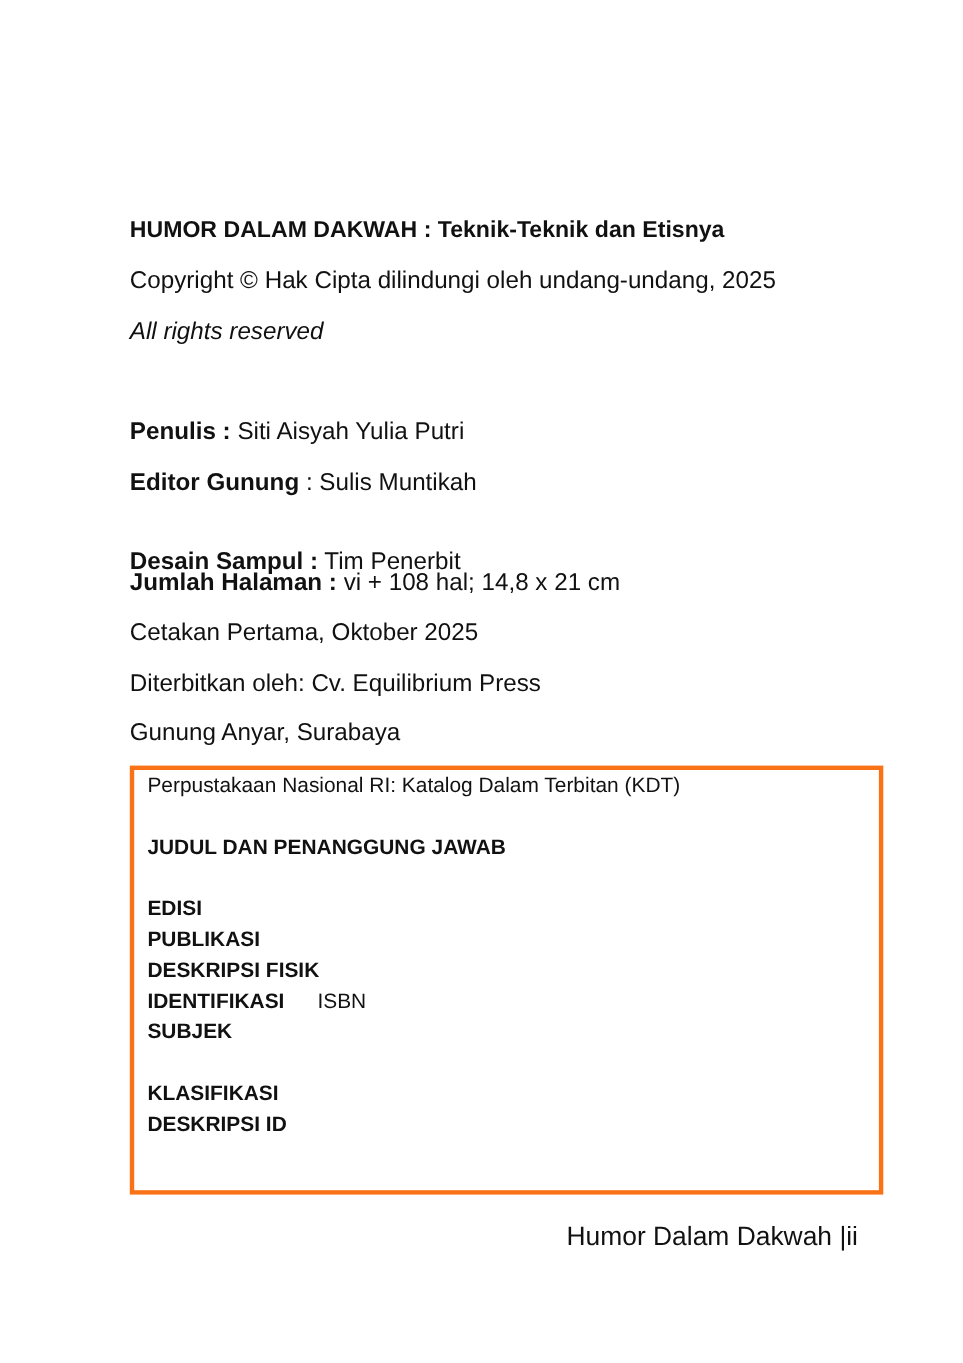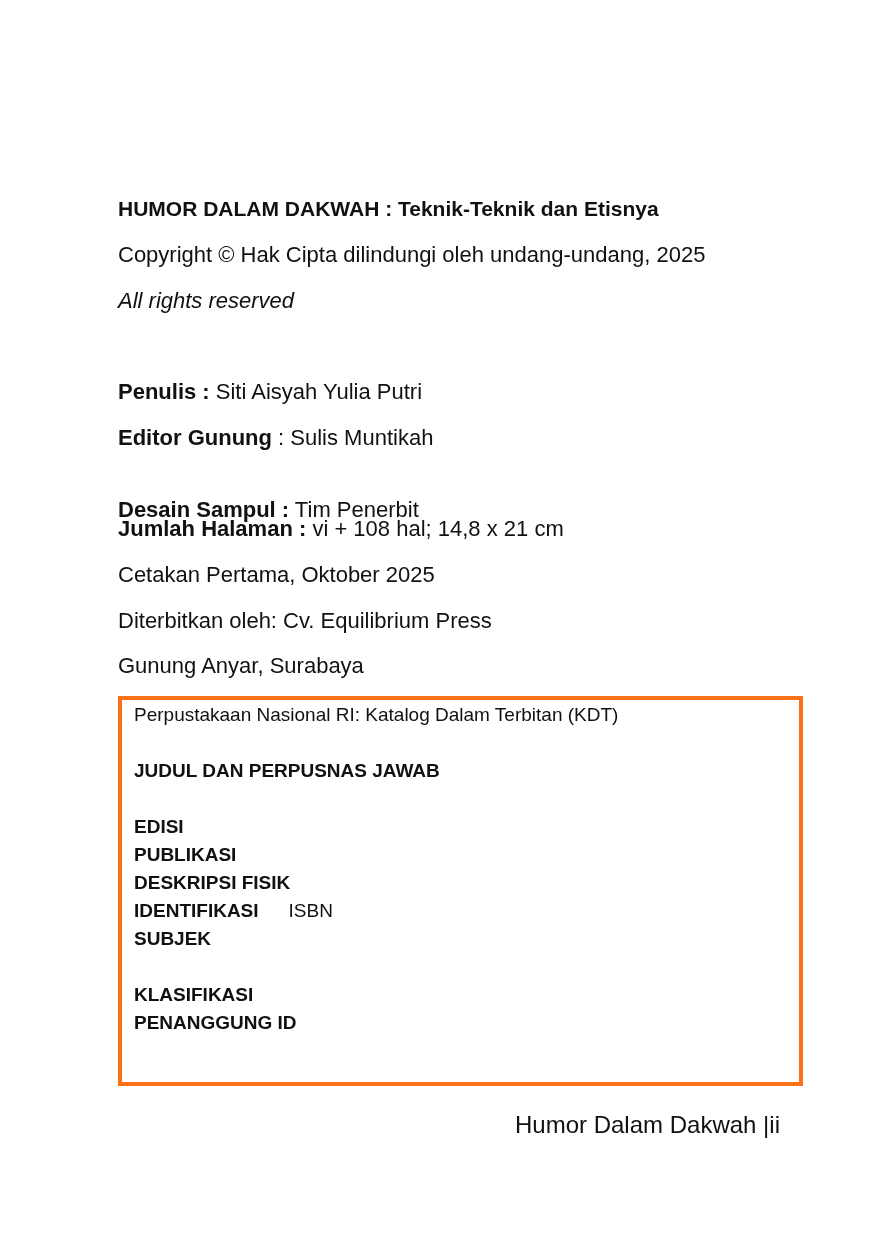--- a/index.html
+++ b/index.html
@@ -38,21 +38,21 @@
     <b>Jumlah Halaman :</b><span> vi + 108 hal; 14,8 x 21 cm</span>
   </div>
 
   <div class="line body-text" style="top:562px;">Cetakan Pertama, Oktober 2025</div>
   <div class="line body-text" style="top:608px;">Diterbitkan oleh: Cv. Equilibrium Press</div>
   <div class="line body-text" style="top:653px;">Gunung Anyar, Surabaya</div>
 
   <div class="kdt-box">
     <div class="kdt-line" style="top:4px;">Perpustakaan Nasional RI: Katalog Dalam Terbitan (KDT)</div>
     <div class="kdt-line" style="top:60px;">
-      <span class="kdt-label">JUDUL DAN PERPUSNAS JAWAB</span>
+      <span class="kdt-label">JUDUL DAN PENANGGUNG JAWAB</span>
     </div>
 
     <div class="kdt-line" style="top:116px;">
       <span class="kdt-label">EDISI</span>
     </div>
     <div class="kdt-line" style="top:144px;">
       <span class="kdt-label">PUBLIKASI</span>
     </div>
     <div class="kdt-line" style="top:172px;">
       <span class="kdt-label">DESKRIPSI FISIK</span>
@@ -61,18 +61,18 @@
       <span class="kdt-label">IDENTIFIKASI</span><span class="kdt-value">ISBN</span>
     </div>
     <div class="kdt-line" style="top:228px;">
       <span class="kdt-label">SUBJEK</span>
     </div>
 
     <div class="kdt-line" style="top:284px;">
       <span class="kdt-label">KLASIFIKASI</span>
     </div>
     <div class="kdt-line" style="top:312px;">
-      <span class="kdt-label">PENANGGUNG ID</span>
+      <span class="kdt-label">DESKRIPSI ID</span>
     </div>
   </div>
 
   <div class="footer">Humor Dalam Dakwah |ii</div>
 </div>
 
 </body></html>

